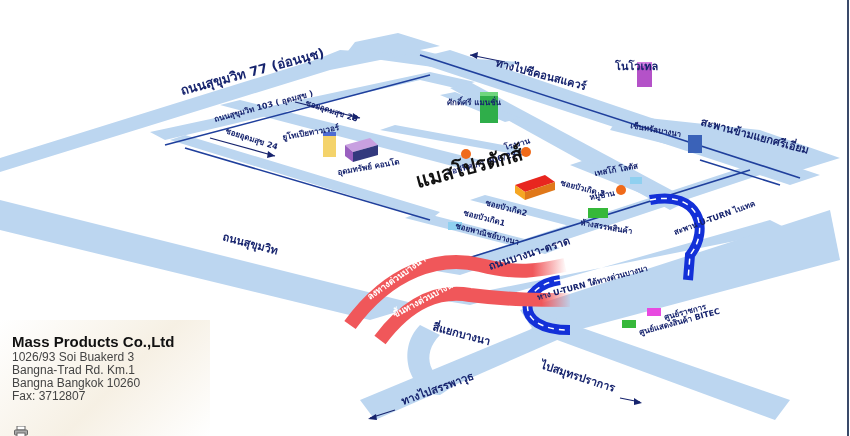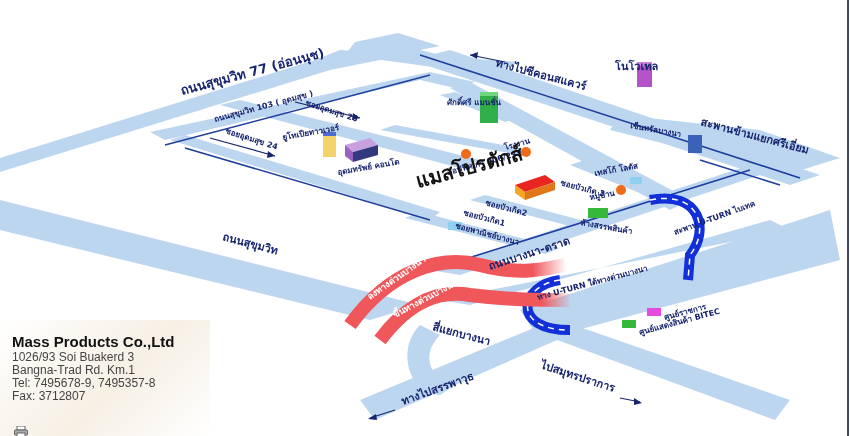--- a/index.html
+++ b/index.html
@@ -162,21 +162,21 @@
   <text class="flyover-text" transform="translate(370,300) rotate(-35)">ลงทางด่วนบางนา</text>
   <text class="flyover-text" transform="translate(395,318) rotate(-28)">ขึ้นทางด่วนบางนา</text>
 </svg>
 
 <div class="right-border"></div>
 
 <div class="company">
   <div class="name">Mass Products Co.,Ltd</div>
   <div class="line">1026/93 Soi Buakerd 3</div>
   <div class="line">Bangna-Trad Rd. Km.1</div>
-  <div class="line">Tel: 7495678-9, 7495357-8</div>
+  <div class="line">Bangna Bangkok 10260</div>
   <div class="line">Fax: 3712807</div>
 </div>
 
 <div class="print">
   <svg width="14" height="12" viewBox="0 0 14 12">
     <rect x="3" y="0" width="8" height="4" fill="#fff" stroke="#666" stroke-width="1"></rect>
     <rect x="0.5" y="4" width="13" height="5" rx="1" fill="#aaa" stroke="#666" stroke-width="1"></rect>
     <rect x="3" y="7" width="8" height="4.5" fill="#fff" stroke="#666" stroke-width="1"></rect>
   </svg>
   <span class="txt">Print</span>

